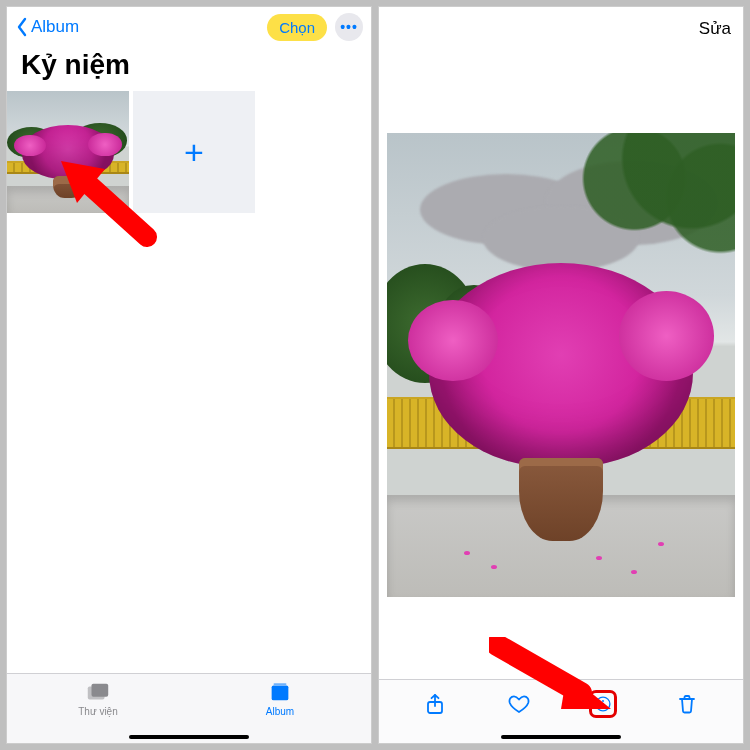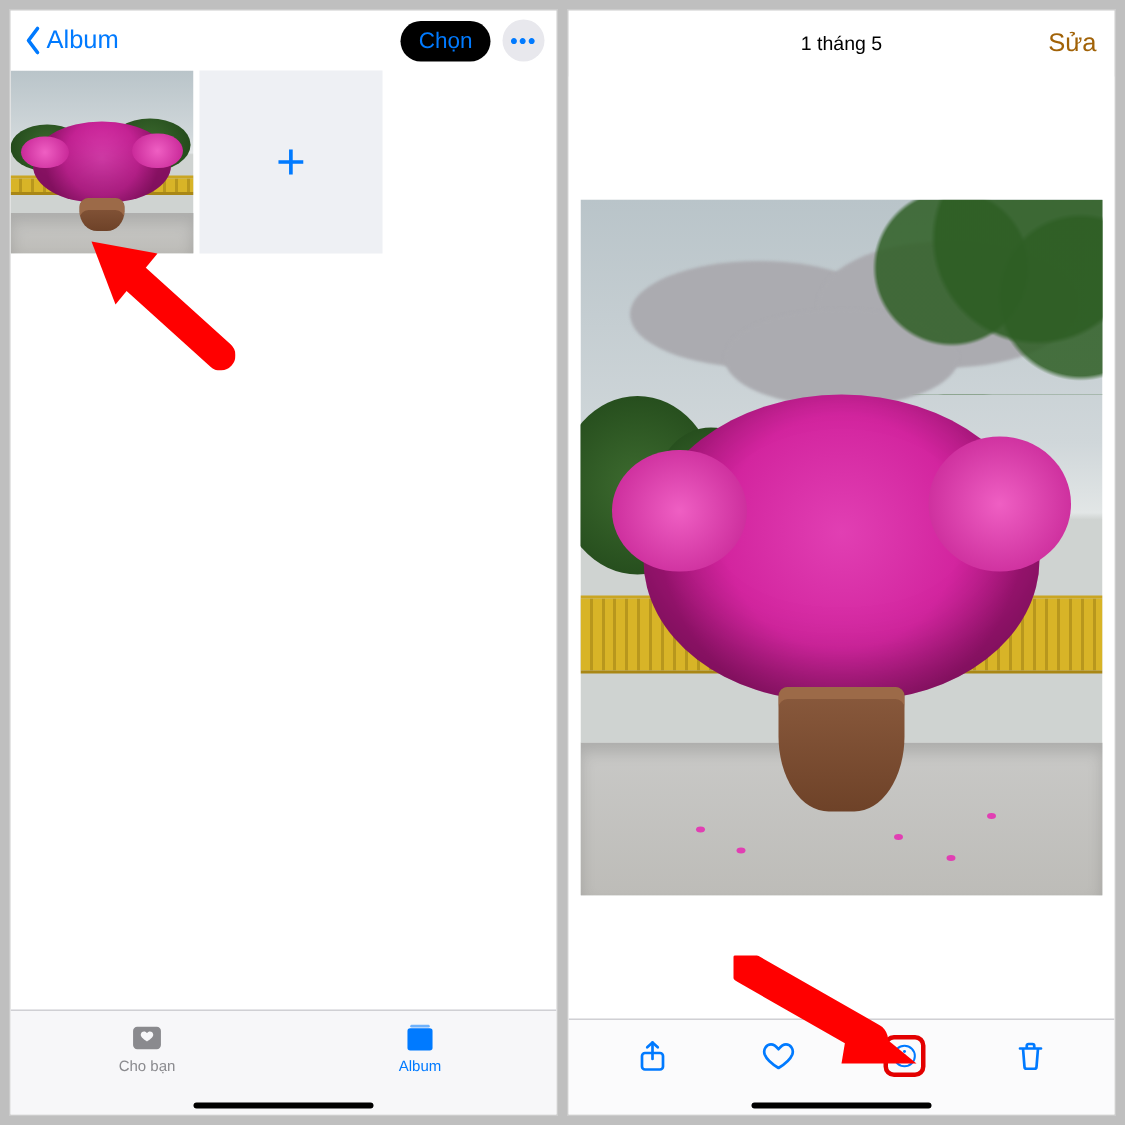--- a/index.html
+++ b/index.html
@@ -33,21 +33,21 @@
   .back {
     display: flex;
     align-items: center;
     color: #007aff;
     font-size: 17px;
     gap: 2px;
   }
   .back svg { width: 14px; height: 20px; }
   .nav-actions { display: flex; align-items: center; gap: 8px; }
   .pill {
-    background: #000000;
+    background: #fde047;
     color: #007aff;
     font-size: 15px;
     padding: 5px 12px;
     border-radius: 14px;
   }
   .dots {
     width: 28px; height: 28px;
     border-radius: 50%;
     background: #e8e8ed;
     display: flex; align-items: center; justify-content: center;
@@ -120,21 +120,21 @@
     padding: 0 12px;
     position: relative;
   }
   .nav-right .center {
     position: absolute; left: 0; right: 0;
     text-align: center;
     pointer-events: none;
   }
   .date { font-size: 13px; color: #000; line-height: 1.1; }
   .time { font-size: 11px; color: #666; }
-  .edit { color: #a16207; font-size: 17px; }
+  .edit { color: #000000; font-size: 17px; }
 
   .viewer {
     flex: 1;
     background: #fff;
     display: flex;
     align-items: center;
     justify-content: center;
     padding: 8px;
     position: relative;
   }
@@ -214,20 +214,21 @@
       <span>Album</span>
     </div>
     <div class="nav-actions">
       <div class="pill">Chọn</div>
       <div class="dots">
         <span>•••</span>
       </div>
     </div>
   </div>
 
+  <div class="title">Kỷ niệm</div>
 
   <div class="grid">
     <div class="thumb">
       <div class="scene">
         <div class="sky"></div>
         <div class="floor"></div>
         <div class="rail"></div>
         <div class="trees">
           <div class="tree" style="left:0;top:30%;width:40%;height:80%"></div>
           <div class="tree" style="right:2%;top:20%;width:44%;height:88%"></div>
@@ -240,24 +241,24 @@
       <span>+</span>
     </div>
   </div>
 
   <div style="flex:1"></div>
 
 
   <div class="tabbar">
     <div class="tab">
       <svg viewBox="0 0 28 24">
-        <rect x="4" y="4" width="20" height="16" rx="3" fill="currentColor"></rect>
-        <path d="M14 8.5c1.2-2 4.5-1.4 4.5 1.2 0 2-3 3.8-4.5 4.8-1.5-1-4.5-2.8-4.5-4.8 0-2.6 3.3-3.2 4.5-1.2z" fill="#f7f7f9"></path>
-      </svg>
-      <span>Cho bạn</span>
+        <rect x="3" y="6" width="18" height="14" rx="2" fill="currentColor" opacity=".5"></rect>
+        <rect x="7" y="3" width="18" height="14" rx="2" fill="currentColor"></rect>
+      </svg>
+      <span>Thư viện</span>
     </div>
     <div class="tab active">
       <svg viewBox="0 0 28 24">
         <rect x="5" y="5" width="18" height="16" rx="2" fill="currentColor"></rect>
         <rect x="7" y="2.5" width="14" height="2" rx="1" fill="currentColor" opacity=".55"></rect>
       </svg>
       <span>Album</span>
     </div>
     <div class="home-ind"></div>
   </div>
@@ -270,21 +271,20 @@
     </svg>
   </div>
 
 </div>
 
 <div class="phone">
 
   <div class="nav-right">
     <div style="width:40px"></div>
     <div class="center">
-      <div class="date">1 tháng 5</div>
     </div>
     <div class="edit">Sửa</div>
   </div>
 
   <div class="viewer">
     <div class="photo">
       <div class="scene">
         <div class="sky"></div>
         <div class="clouds">
           <div class="cloud" style="left:5%;top:10%;width:55%;height:55%"></div>

